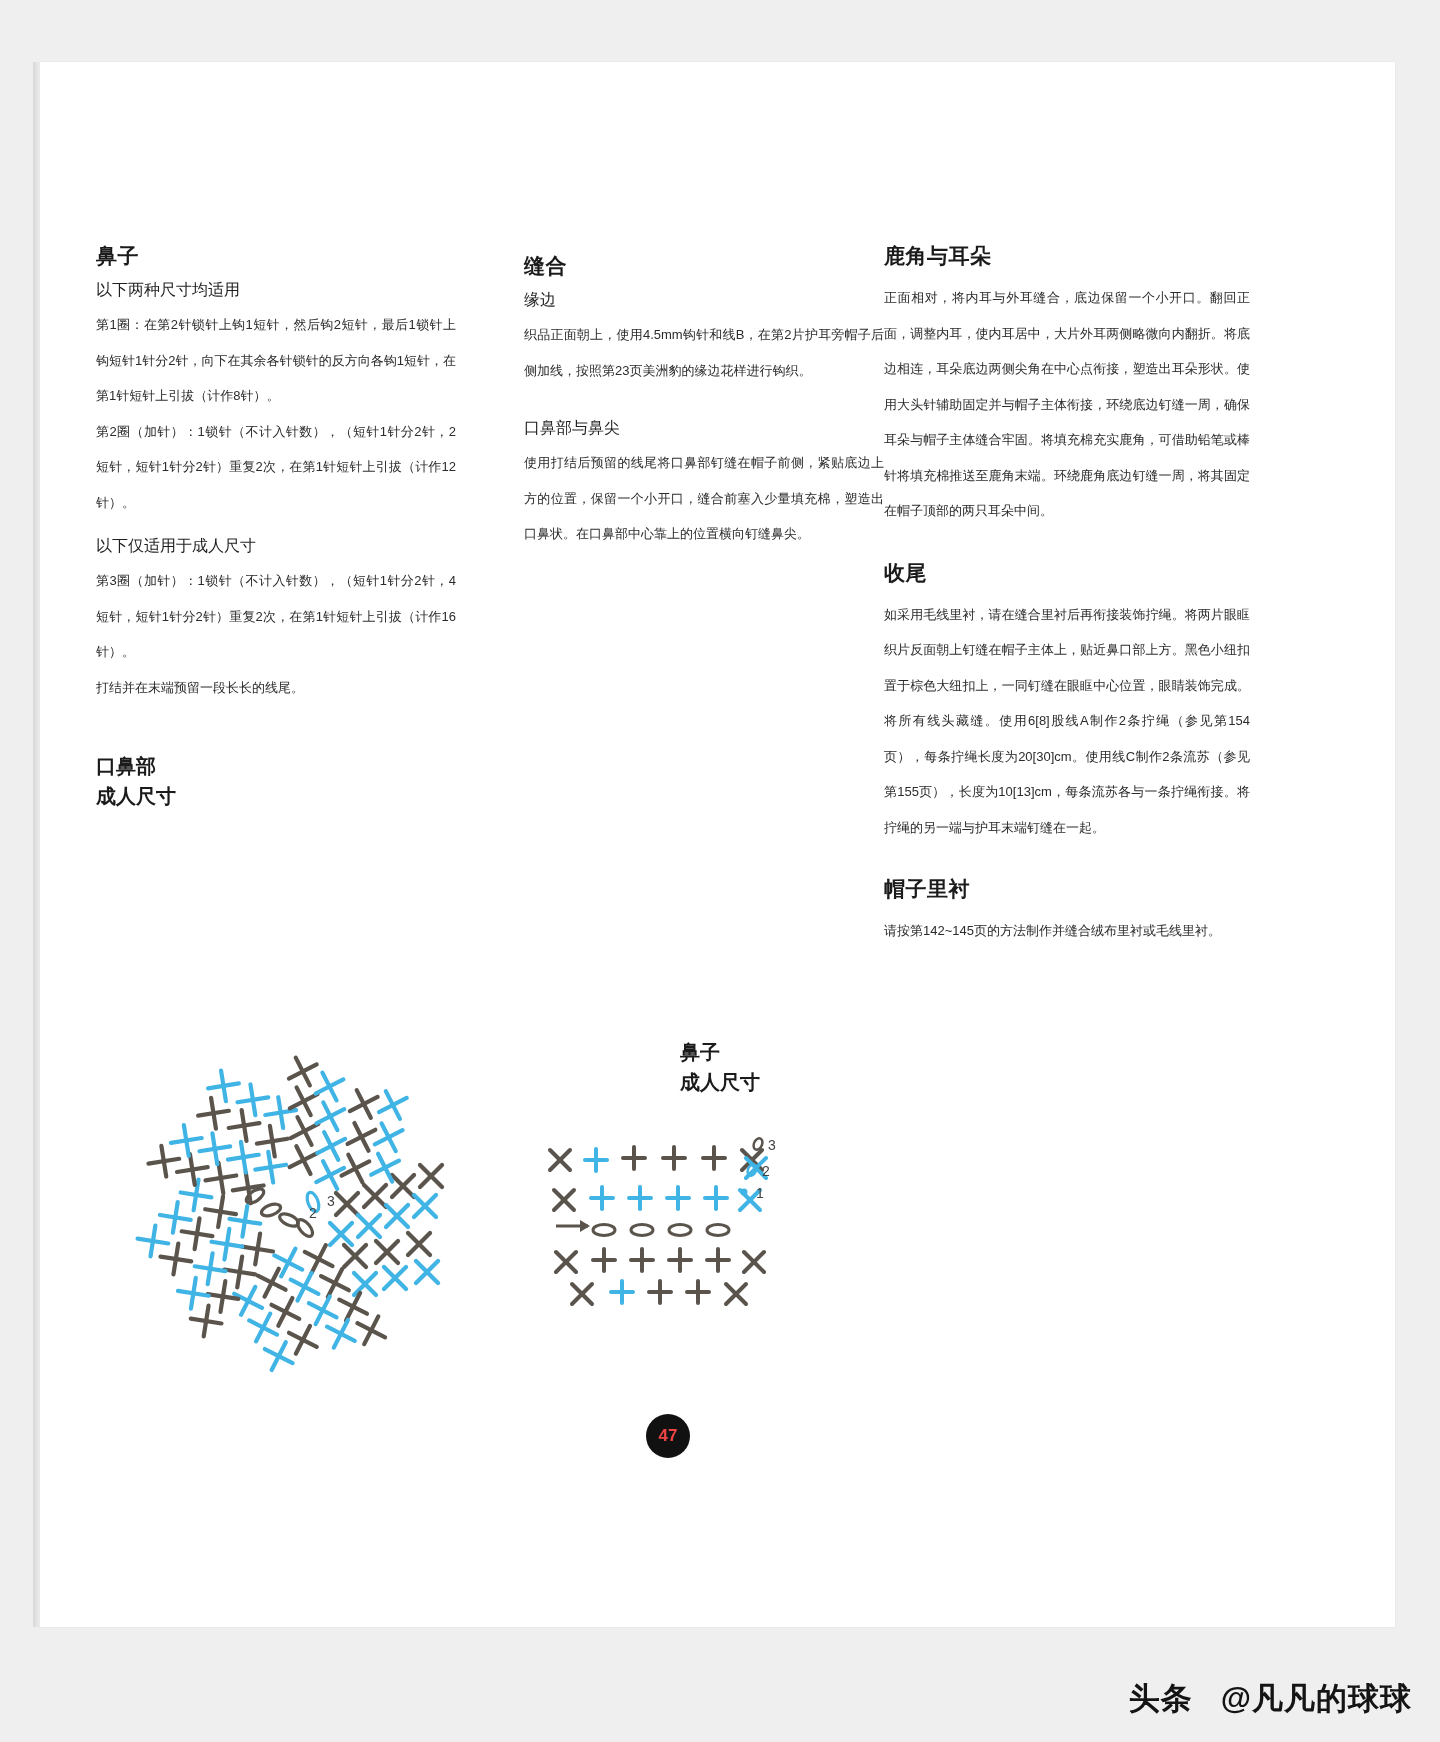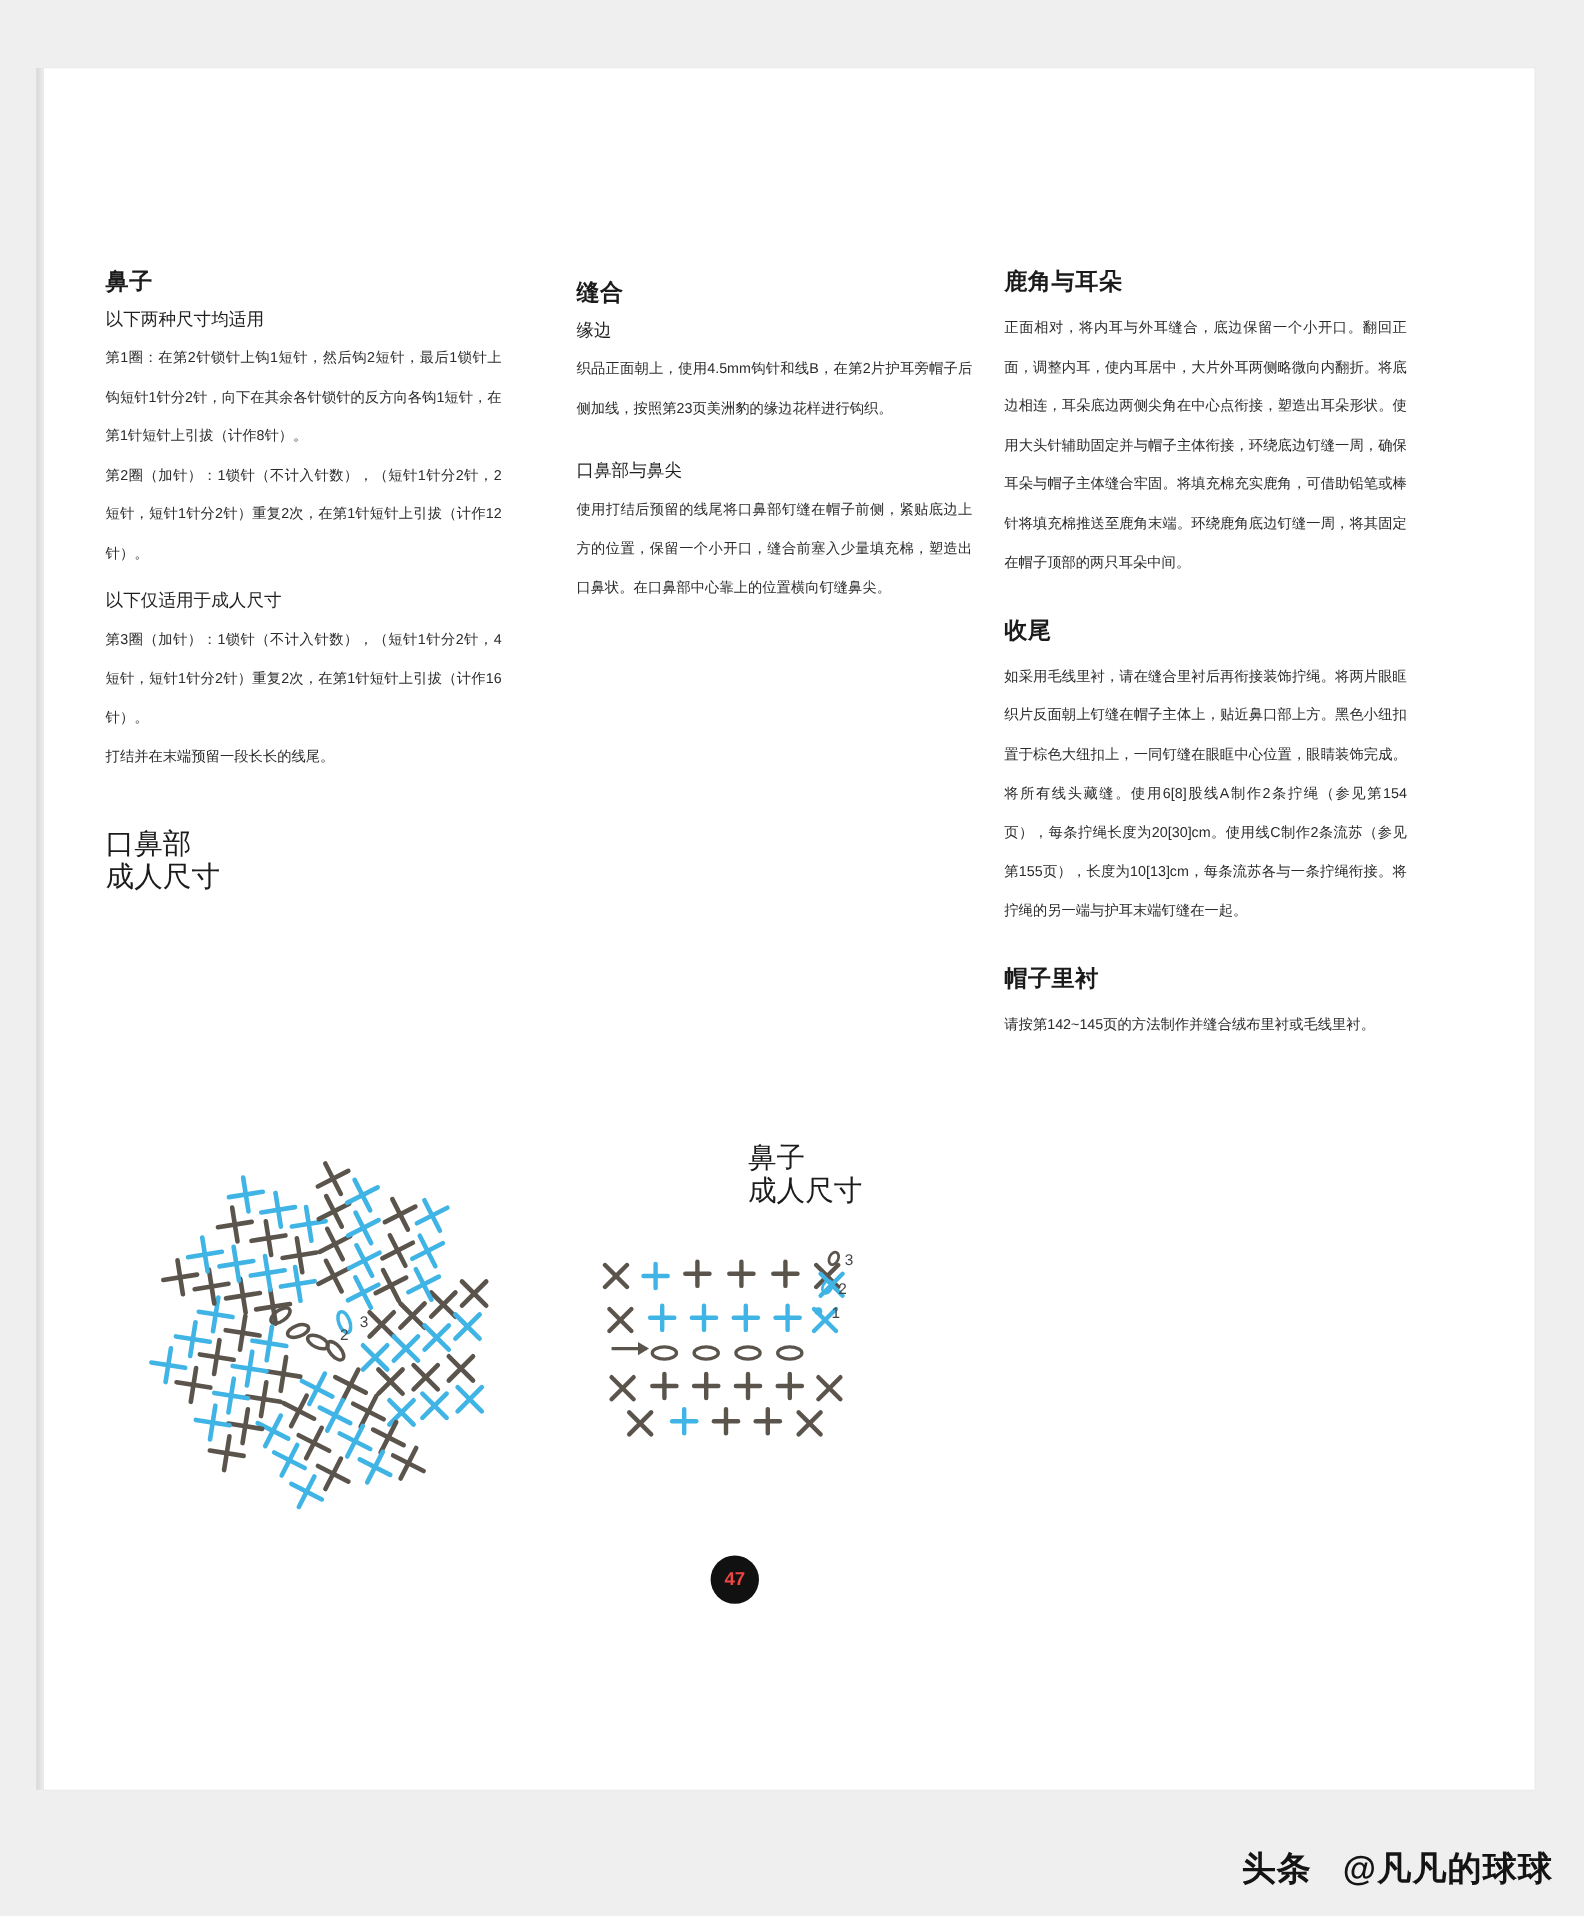--- a/index.html
+++ b/index.html
@@ -31,21 +31,21 @@
     position:absolute;
     left:56px;top:180px;
     width:1215px;
   }
   .col{
     position:absolute;
     top:0;
   }
   .col-1{left:0px;width:360px;}
   .col-2{left:428px;width:360px;}
-  .col-3{left:817px;width:366px;}
+  .col-3{left:788px;width:366px;}
 
   h3.sec{
     font-size:21px;
     font-weight:bold;
     color:#1b1b1b;
     margin:0 0 10px 0;
     letter-spacing:.5px;
   }
   h4.sub{
     font-size:16px;
@@ -59,21 +59,21 @@
     color:#2b2b2b;
     margin:0 0 0 0;
     text-align:justify;
     letter-spacing:0px;
   }
   .gap-s{height:16px;}
   .gap-m{height:30px;}
   .gap-l{height:46px;}
 
   .chart-label{
-    font-size:26px;font-weight:normal;color:#1b1b1b;line-height:30px;
+    font-size:20px;font-weight:bold;color:#1b1b1b;line-height:30px;
   }
 
   
   .pagenum{
     position:absolute;
     left:606px;top:1352px;
     width:44px;height:44px;border-radius:50%;
     background:#111;
     color:#ef4444;font-size:17px;font-weight:bold;
     display:flex;align-items:center;justify-content:center;

